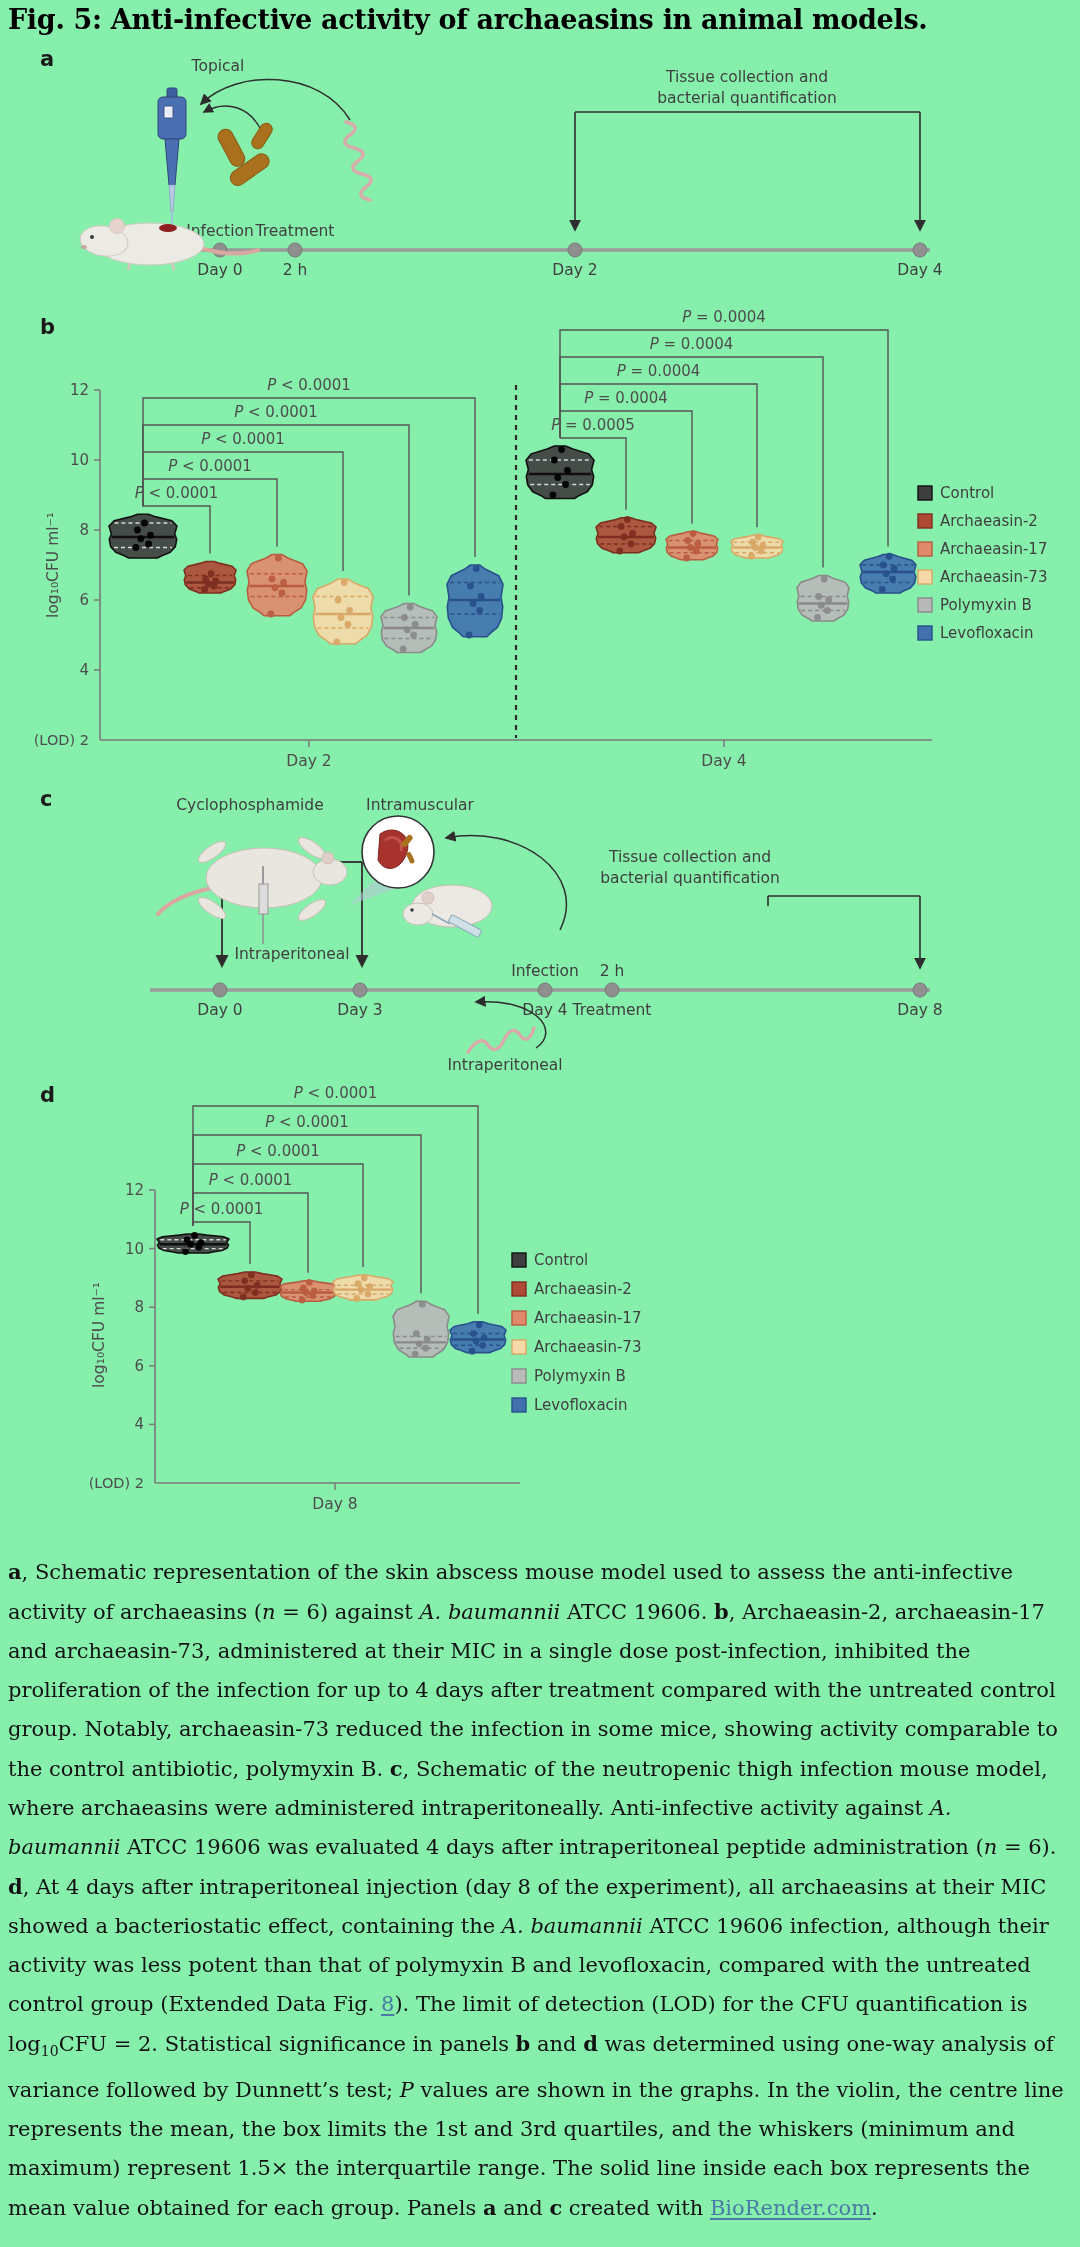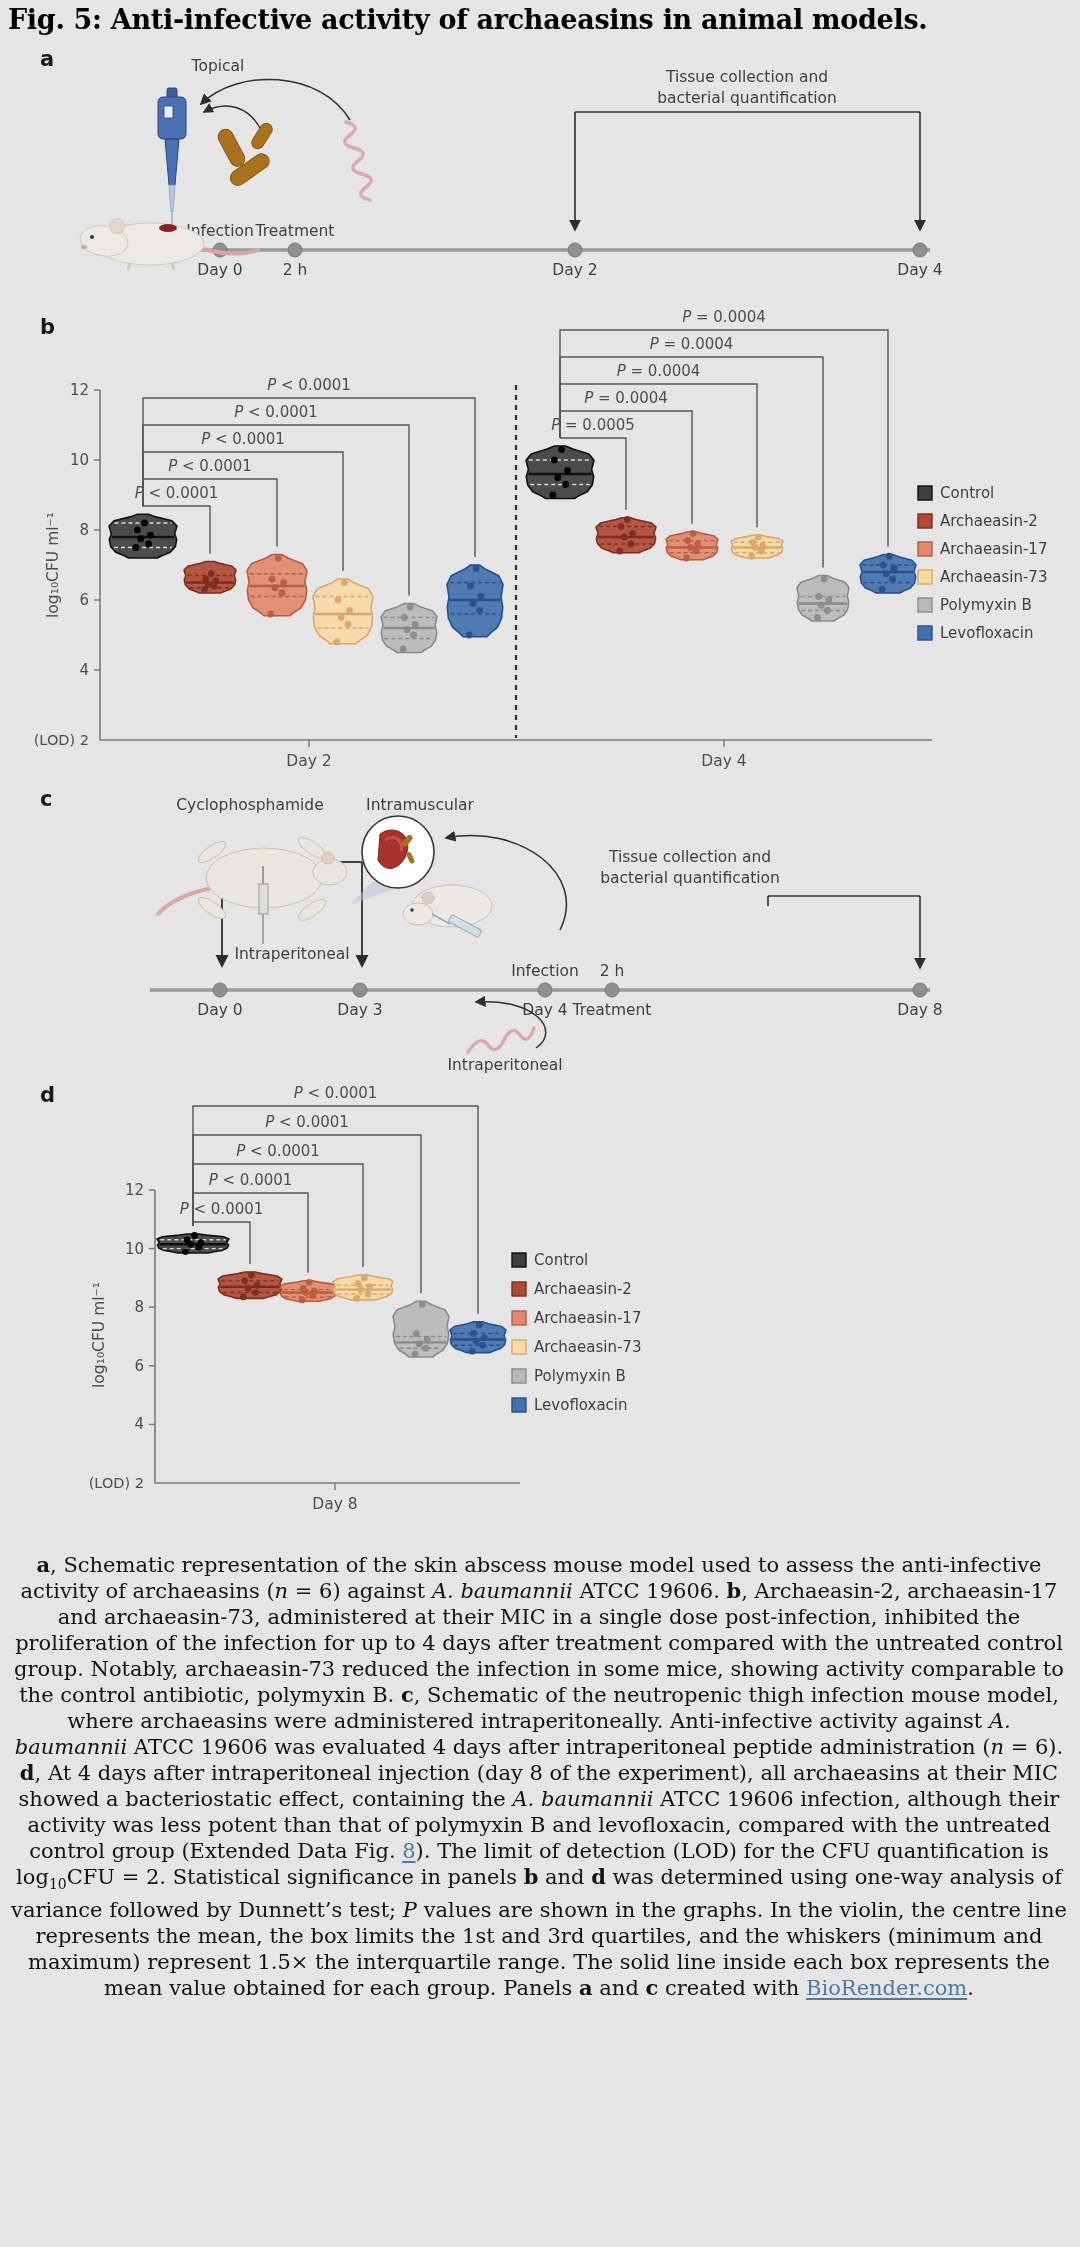--- a/index.html
+++ b/index.html
@@ -1,23 +1,23 @@
 <!DOCTYPE html>
 <html><head>
 <meta charset="utf-8">
 <style>
   html,body{margin:0;padding:0;background:#ffffff;}
-  #page{position:relative;width:1080px;height:2247px;background:#e5e5e5;overflow:hidden;
+  #page{position:relative;width:1080px;height:2247px;background:#86efac;overflow:hidden;
         font-family:"DejaVu Sans",sans-serif;}
   #fig-title{position:absolute;left:8px;top:4px;width:1060px;margin:0;
 
       font-family:"DejaVu Serif",serif;font-weight:bold;font-size:27px;color:#000;letter-spacing:-0.3px;}
   #figsvg{position:absolute;left:0;top:46px;}
   #caption{position:absolute;left:8px;top:1552px;width:1062px;
-      font-family:"DejaVu Serif",serif;font-size:21px;line-height:26px;color:#121212;text-align:center;}
+      font-family:"DejaVu Serif",serif;font-size:21px;line-height:39px;color:#121212;text-align:left;}
   #caption a{color:#4a7ba6;text-decoration:underline;text-underline-offset:3px;cursor:pointer;}
   .svgtext{font-family:"DejaVu Sans",sans-serif;}
 </style>
 </head>
 <body>
 
 <div id="page">
   <h1 id="fig-title">Fig. 5: Anti-infective activity of archaeasins in animal models.</h1>
 
   <svg id="figsvg" width="1080" height="1506" viewBox="0 46 1080 1506">

